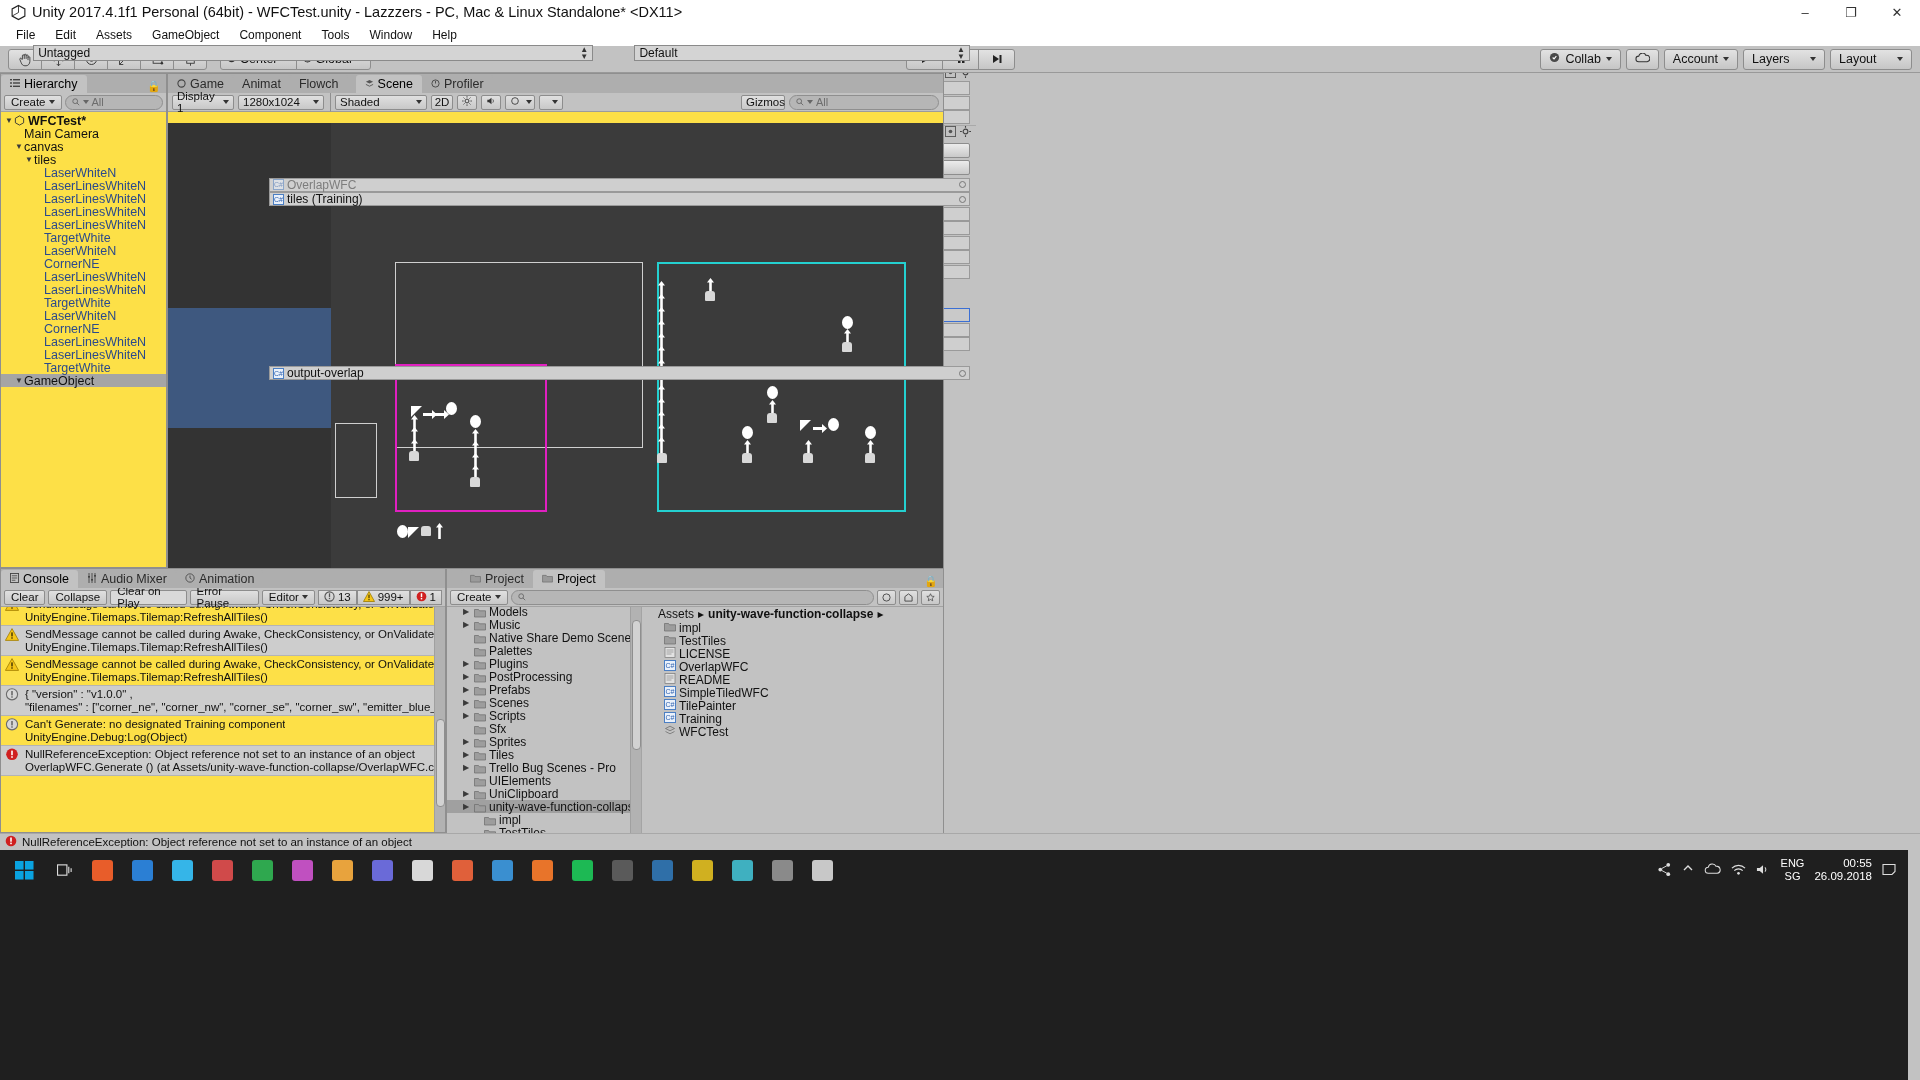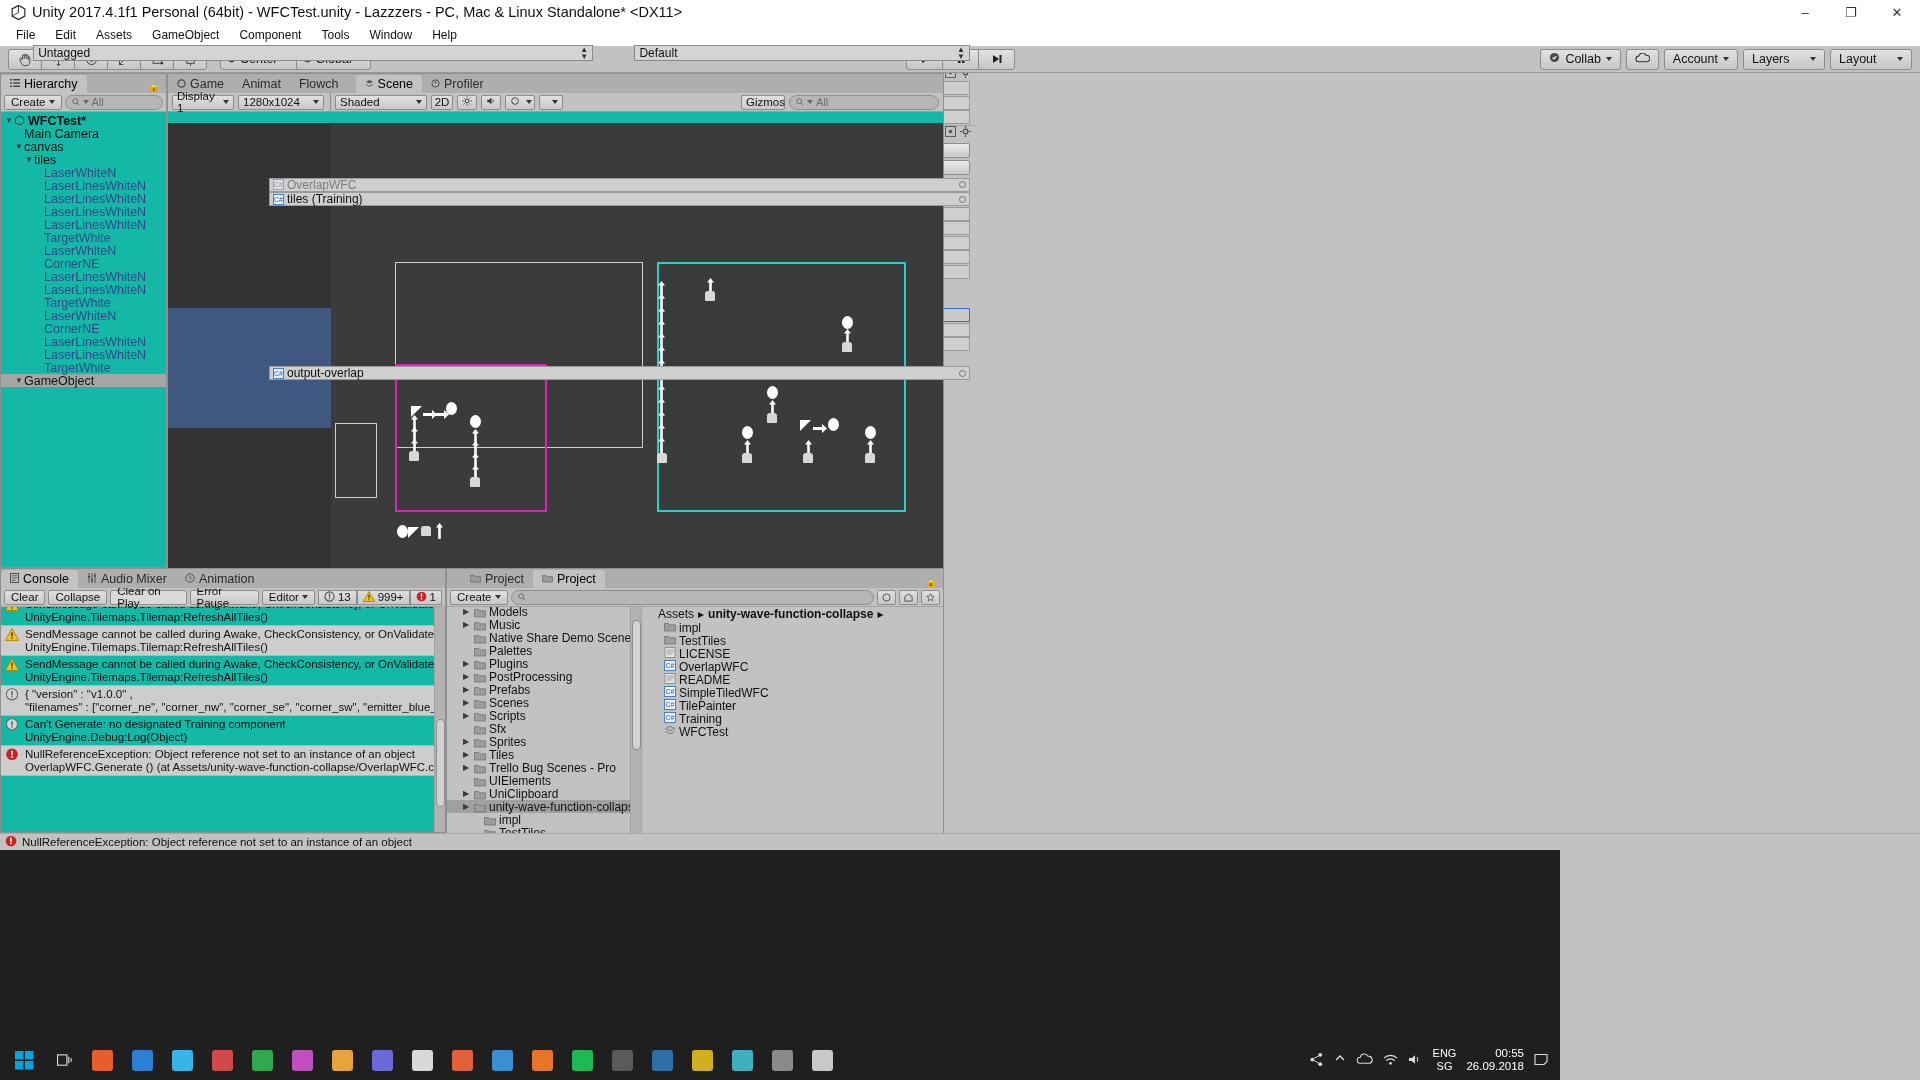--- a/index.html
+++ b/index.html
@@ -63,21 +63,21 @@
   .playbtn:last-child{border-radius:0 3px 3px 0;}
   .right-tools { margin-left:auto; display:flex; align-items:center; gap:5px; margin-right:8px;}
   .rbtn {
     height:21px; padding:0 8px; border:1px solid #8d8d8d;
     background:linear-gradient(#e2e2e2,#c6c6c6); border-radius:3px;
     display:flex;align-items:center; font-size:12.5px; gap:5px;
   }
   .caret { width:0;height:0;border-left:3.5px solid transparent;border-right:3.5px solid transparent;border-top:4px solid #333; }
 
   
-  .panel { position:absolute; background:#14b8a6; border:1px solid #8f8f8f; }
+  .panel { position:absolute; background:#fde047; border:1px solid #8f8f8f; }
   .tabrow { height:19px; background:#aeaeae; display:flex; align-items:flex-end; position:relative; }
   .tab {
     height:18px; padding:0 9px; font-size:12.5px; display:flex; align-items:center; gap:4px;
     background:#aeaeae; color:#2b2b2b; border-radius:3px 3px 0 0;
   }
   .tab.active { background:#c2c2c2; color:#000; }
   .tablock { margin-left:auto; margin-right:5px; font-size:11px; color:#555; }
   .toolrow { height:19px; background:#c2c2c2; display:flex; align-items:center; padding:0 3px; gap:3px; border-bottom:1px solid #a2a2a2;}
   .mini-btn { height:15px; padding:0 6px; font-size:11.5px; border:1px solid #8d8d8d; background:linear-gradient(#e0e0e0,#c8c8c8); border-radius:2px; display:flex;align-items:center;gap:3px;}
   .search-pill {
@@ -165,21 +165,21 @@
   .scrollbar-v { position:absolute; right:0; top:0; width:11px; height:100%; background:#b2b2b2; border-left:1px solid #a0a0a0;}
   .scroll-thumb { position:absolute; left:1px; width:9px; background:#d2d2d2; border:1px solid #8f8f8f; border-radius:4px;}
   .slider { position:absolute; right:4px; bottom:3px; width:110px; height:12px; display:flex; align-items:center; }
   .slider .track{ width:100%; height:2px; background:#8f8f8f;}
   .slider .knob{ position:absolute; left:56px; width:9px;height:9px;border-radius:50%;background:#e6e6e6;border:1px solid #7a7a7a;}
 
   
   .statusbar { position:absolute; left:0; top:833px; width:1920px; height:17px; background:#c2c2c2; display:flex; align-items:center; gap:5px; padding-left:5px; font-size:11.5px; border-top:1px solid #a8a8a8;}
 
   
-  .taskbar { position:absolute; left:0; top:850px; width:1560px; height:230px; background:#1f1f1f; display:flex; align-items:flex-end; }
+  .taskbar { position:absolute; left:0; top:850px; width:1908px; height:230px; background:#1f1f1f; display:flex; align-items:flex-start; }
   .tb-inner { height:40px; display:flex; align-items:center; width:100%; }
   .tb-start { width:48px;height:40px; display:flex;align-items:center;justify-content:center;}
   .tb-search { width:34px;height:40px; display:flex;align-items:center;justify-content:center;}
   .tb-icon { width:40px; height:40px; display:flex; align-items:center; justify-content:center; position:relative;}
   .tb-right { margin-left:auto; display:flex; align-items:center; gap:10px; padding-right:12px; color:#fff; font-size:11.5px;}
   .clock { display:flex; flex-direction:column; align-items:flex-end; line-height:13px;}
   .tb-lang { display:flex;flex-direction:column;align-items:center;line-height:13px;font-size:11px;}
 </style>
 </head>
 <body>

